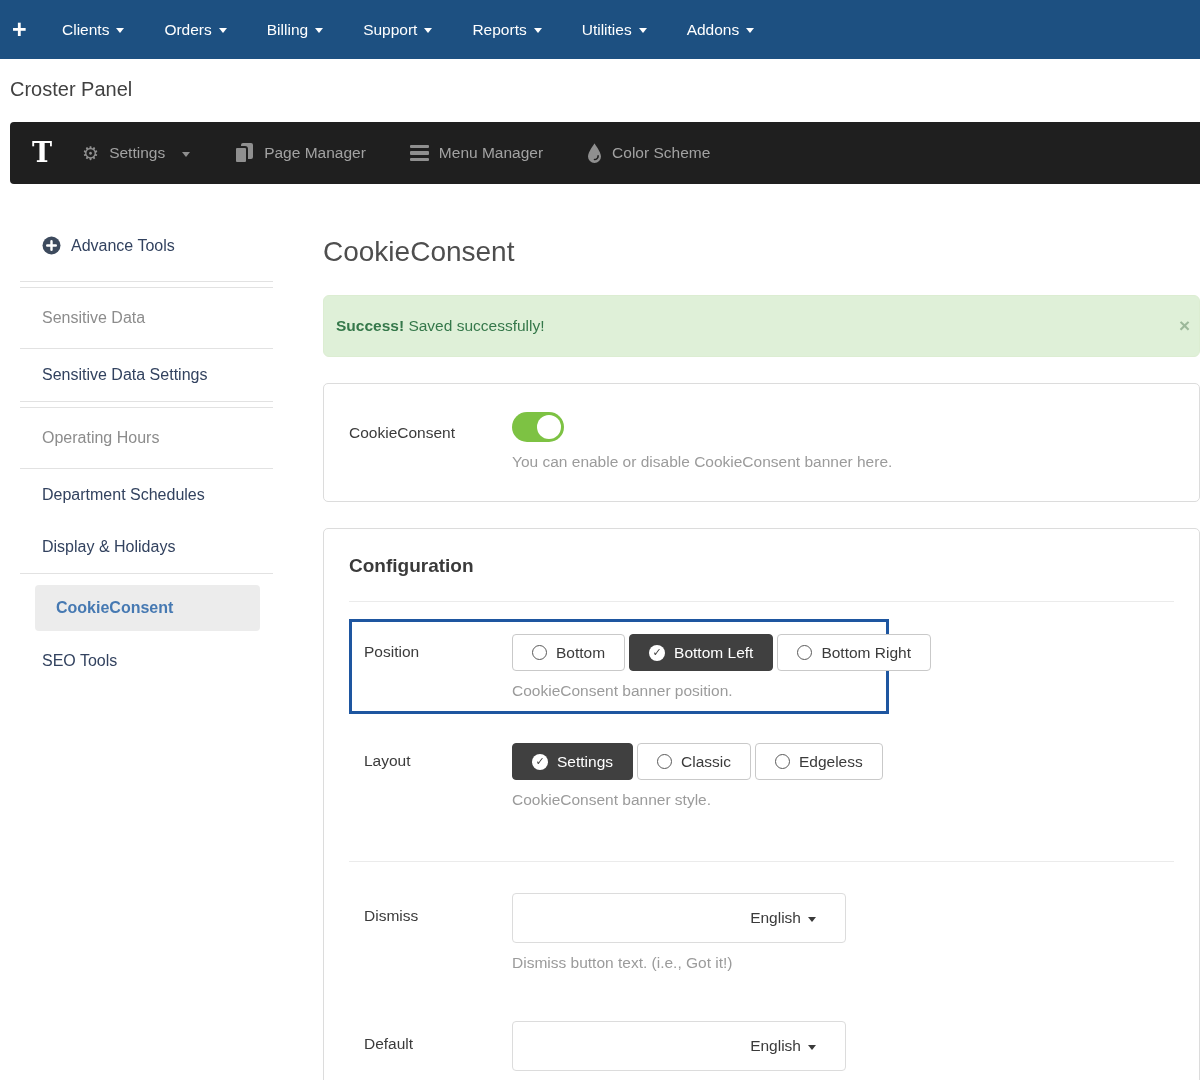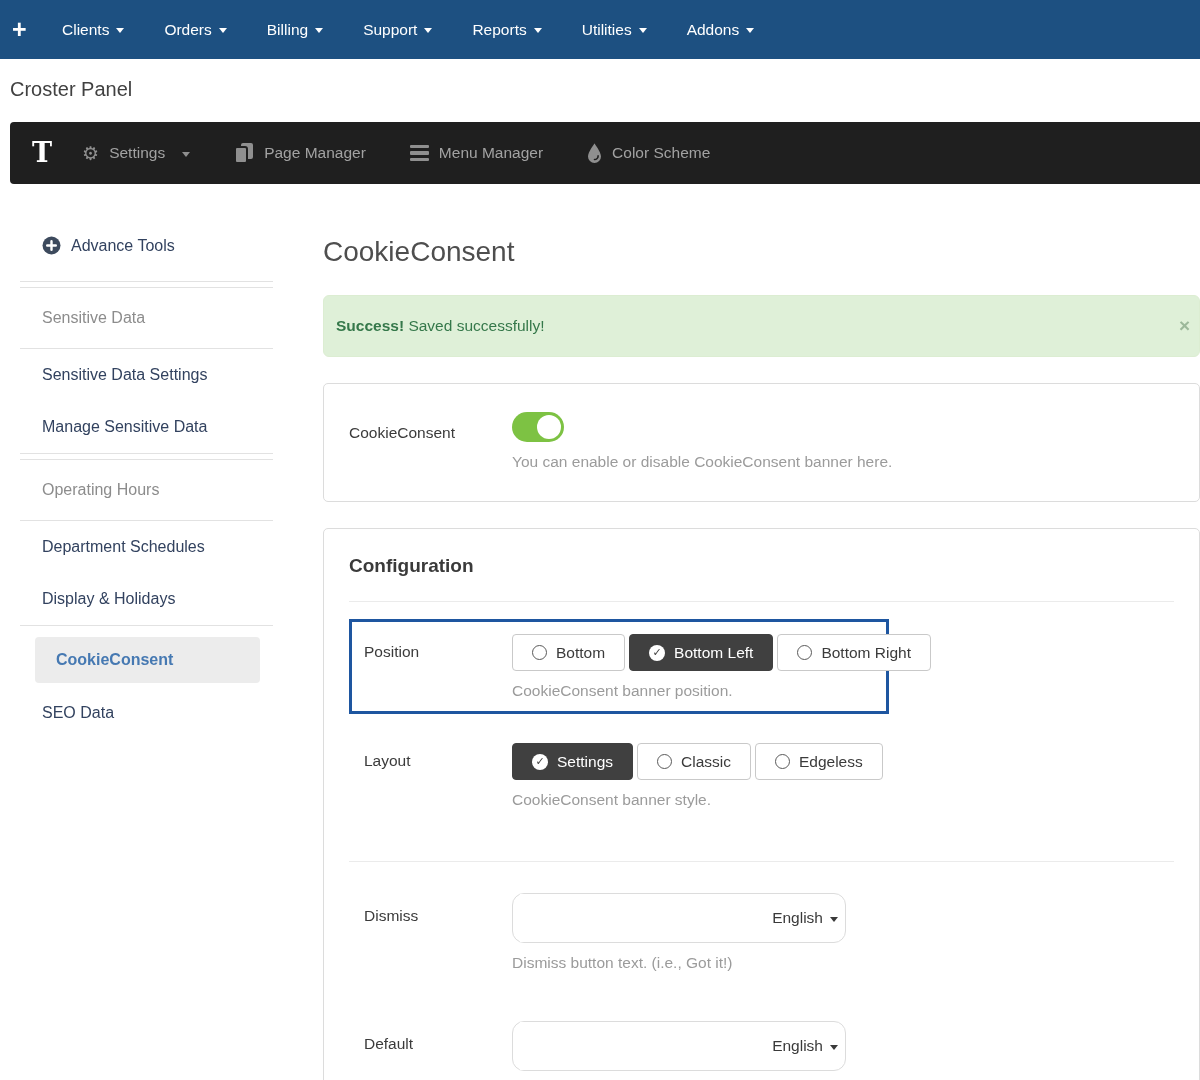--- a/index.html
+++ b/index.html
@@ -72,22 +72,22 @@
   .btn-group { display:flex; gap:4px; }
   .btn { height:37px; display:inline-flex; align-items:center; gap:9px; padding:0 19px;
     background:#fff; border:1px solid #c9c9c9; border-radius:4px; font-size:15.5px;
     color:#3b3b3b; cursor:pointer; white-space:nowrap; }
   .btn.selected { background:#404040; border-color:#404040; color:#fff; }
   .radio-icon { width:15px; height:15px; border:1.5px solid #5a5a5a; border-radius:50%; flex-shrink:0; }
   .check-icon { width:16px; height:16px; background:#fff; border-radius:50%; color:#404040;
     font-size:11px; font-weight:700; display:flex; align-items:center; justify-content:center; flex-shrink:0;
     font-family:"DejaVu Sans", sans-serif; }
 
-  .input-box { width:334px; height:50px; border:1px solid #dcdcdc; border-radius:12px;
-    display:flex; align-items:center; padding:0 7px; cursor:text; }
+  .input-box { width:334px; height:50px; border:1px solid #dcdcdc; border-radius:4px;
+    display:flex; align-items:center; padding:0 29px; cursor:text; }
   .input-box input { flex:1; border:none; outline:none; font-size:15.5px; height:100%;
     font-family:"Liberation Sans", sans-serif; min-width:0; }
   .lang-select { display:flex; align-items:center; gap:7px; color:#3a3a3a; font-size:15.5px; cursor:pointer; }
   .lang-select .caret { border-top-color:#3a3a3a; margin:2px 0 0; }
 
   .mt14 { margin-top:14px; }
   .rule { border-bottom:1px solid #ebebeb; margin:38px 0 16px; }
   .mt20 { margin-top:20px; }
   svg { display:block; }
 </style>
@@ -172,29 +172,28 @@
           <circle cx="9.5" cy="9.5" r="9" fill="#3d4a5d"></circle>
           <path d="M9.5 5.2 v8.6 M5.2 9.5 h8.6" stroke="#fff" stroke-width="2.4" stroke-linecap="round"></path>
         </svg>
       </span>
       <span>Advance Tools</span>
     </div>
     <div class="sep-d"></div>
     <div class="side-header">Sensitive Data</div>
     <div class="sep"></div>
     <div class="side-link">Sensitive Data Settings</div>
-    <div class="side-link">Manage Sensitive Data</div>
     <div class="sep-d"></div>
     <div class="side-header">Operating Hours</div>
     <div class="sep"></div>
     <div class="side-link">Department Schedules</div>
     <div class="side-link">Display &amp; Holidays</div>
     <div class="sep"></div>
     <div class="side-active">CookieConsent</div>
-    <div class="side-link">SEO Data</div>
+    <div class="side-link">SEO Tools</div>
   </aside>
 
   <main class="main">
     <div class="main-title">CookieConsent</div>
 
     <div class="alert">
       <strong>Success!</strong><span> Saved successfully!</span>
       <span class="alert-close">×</span>
     </div>
 

